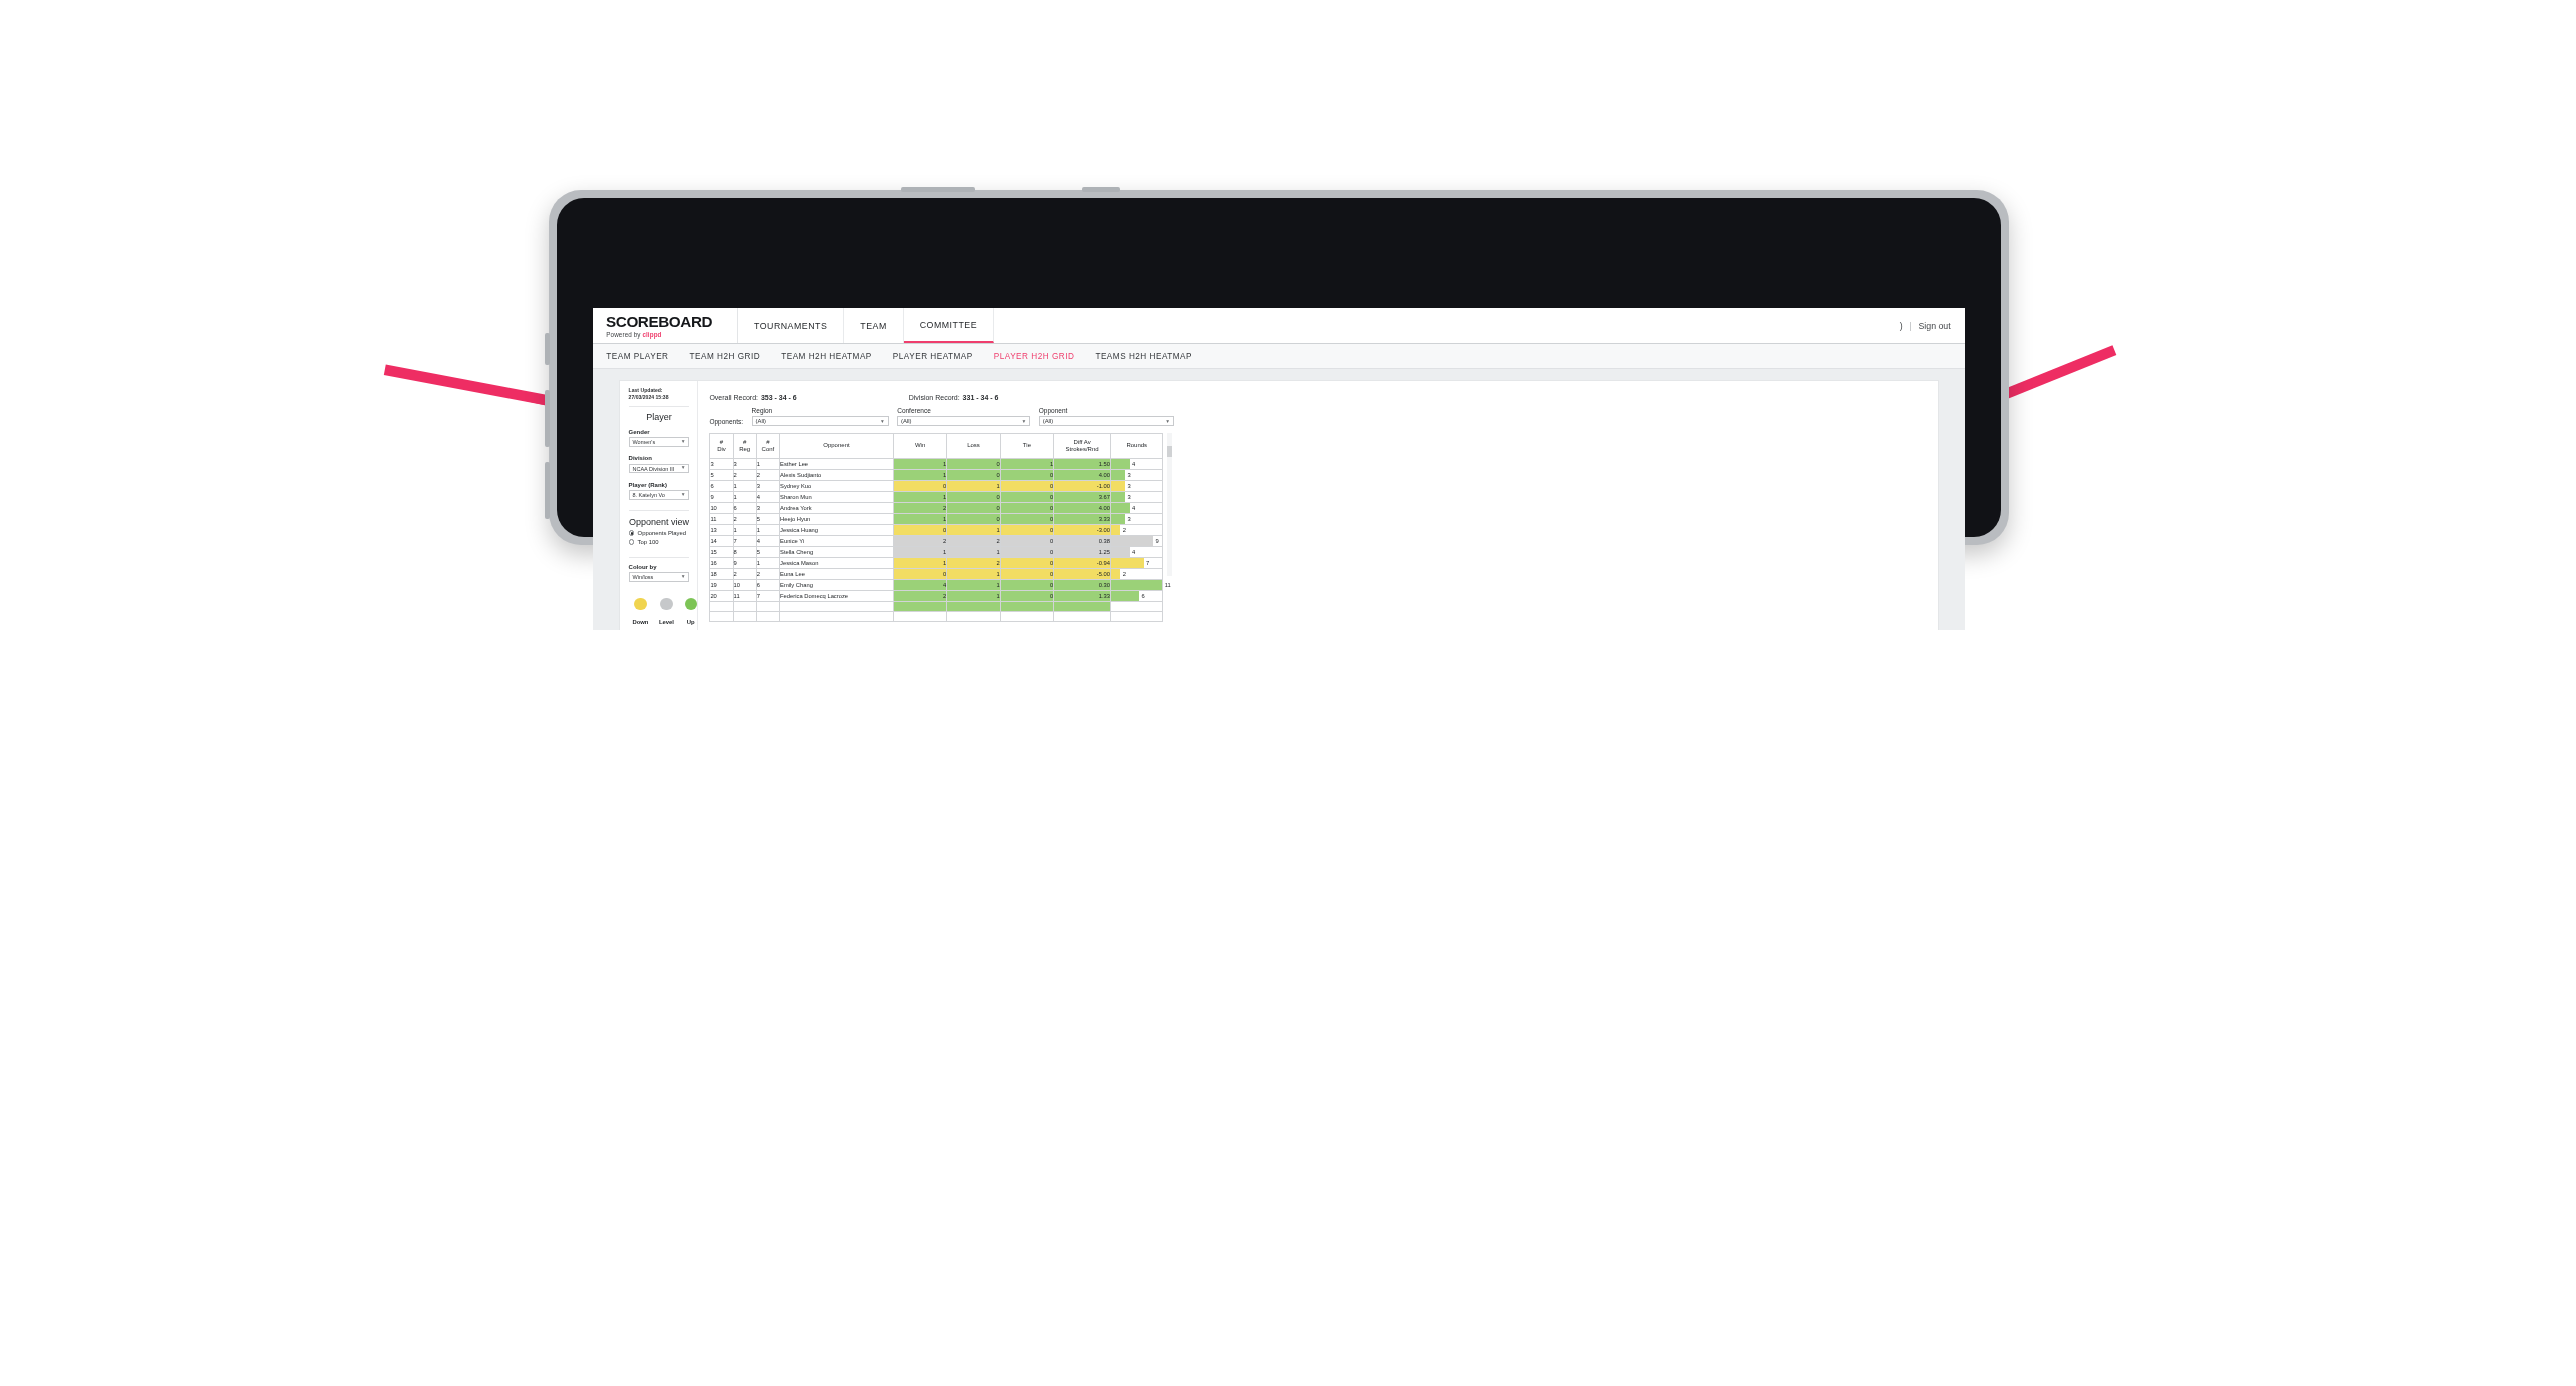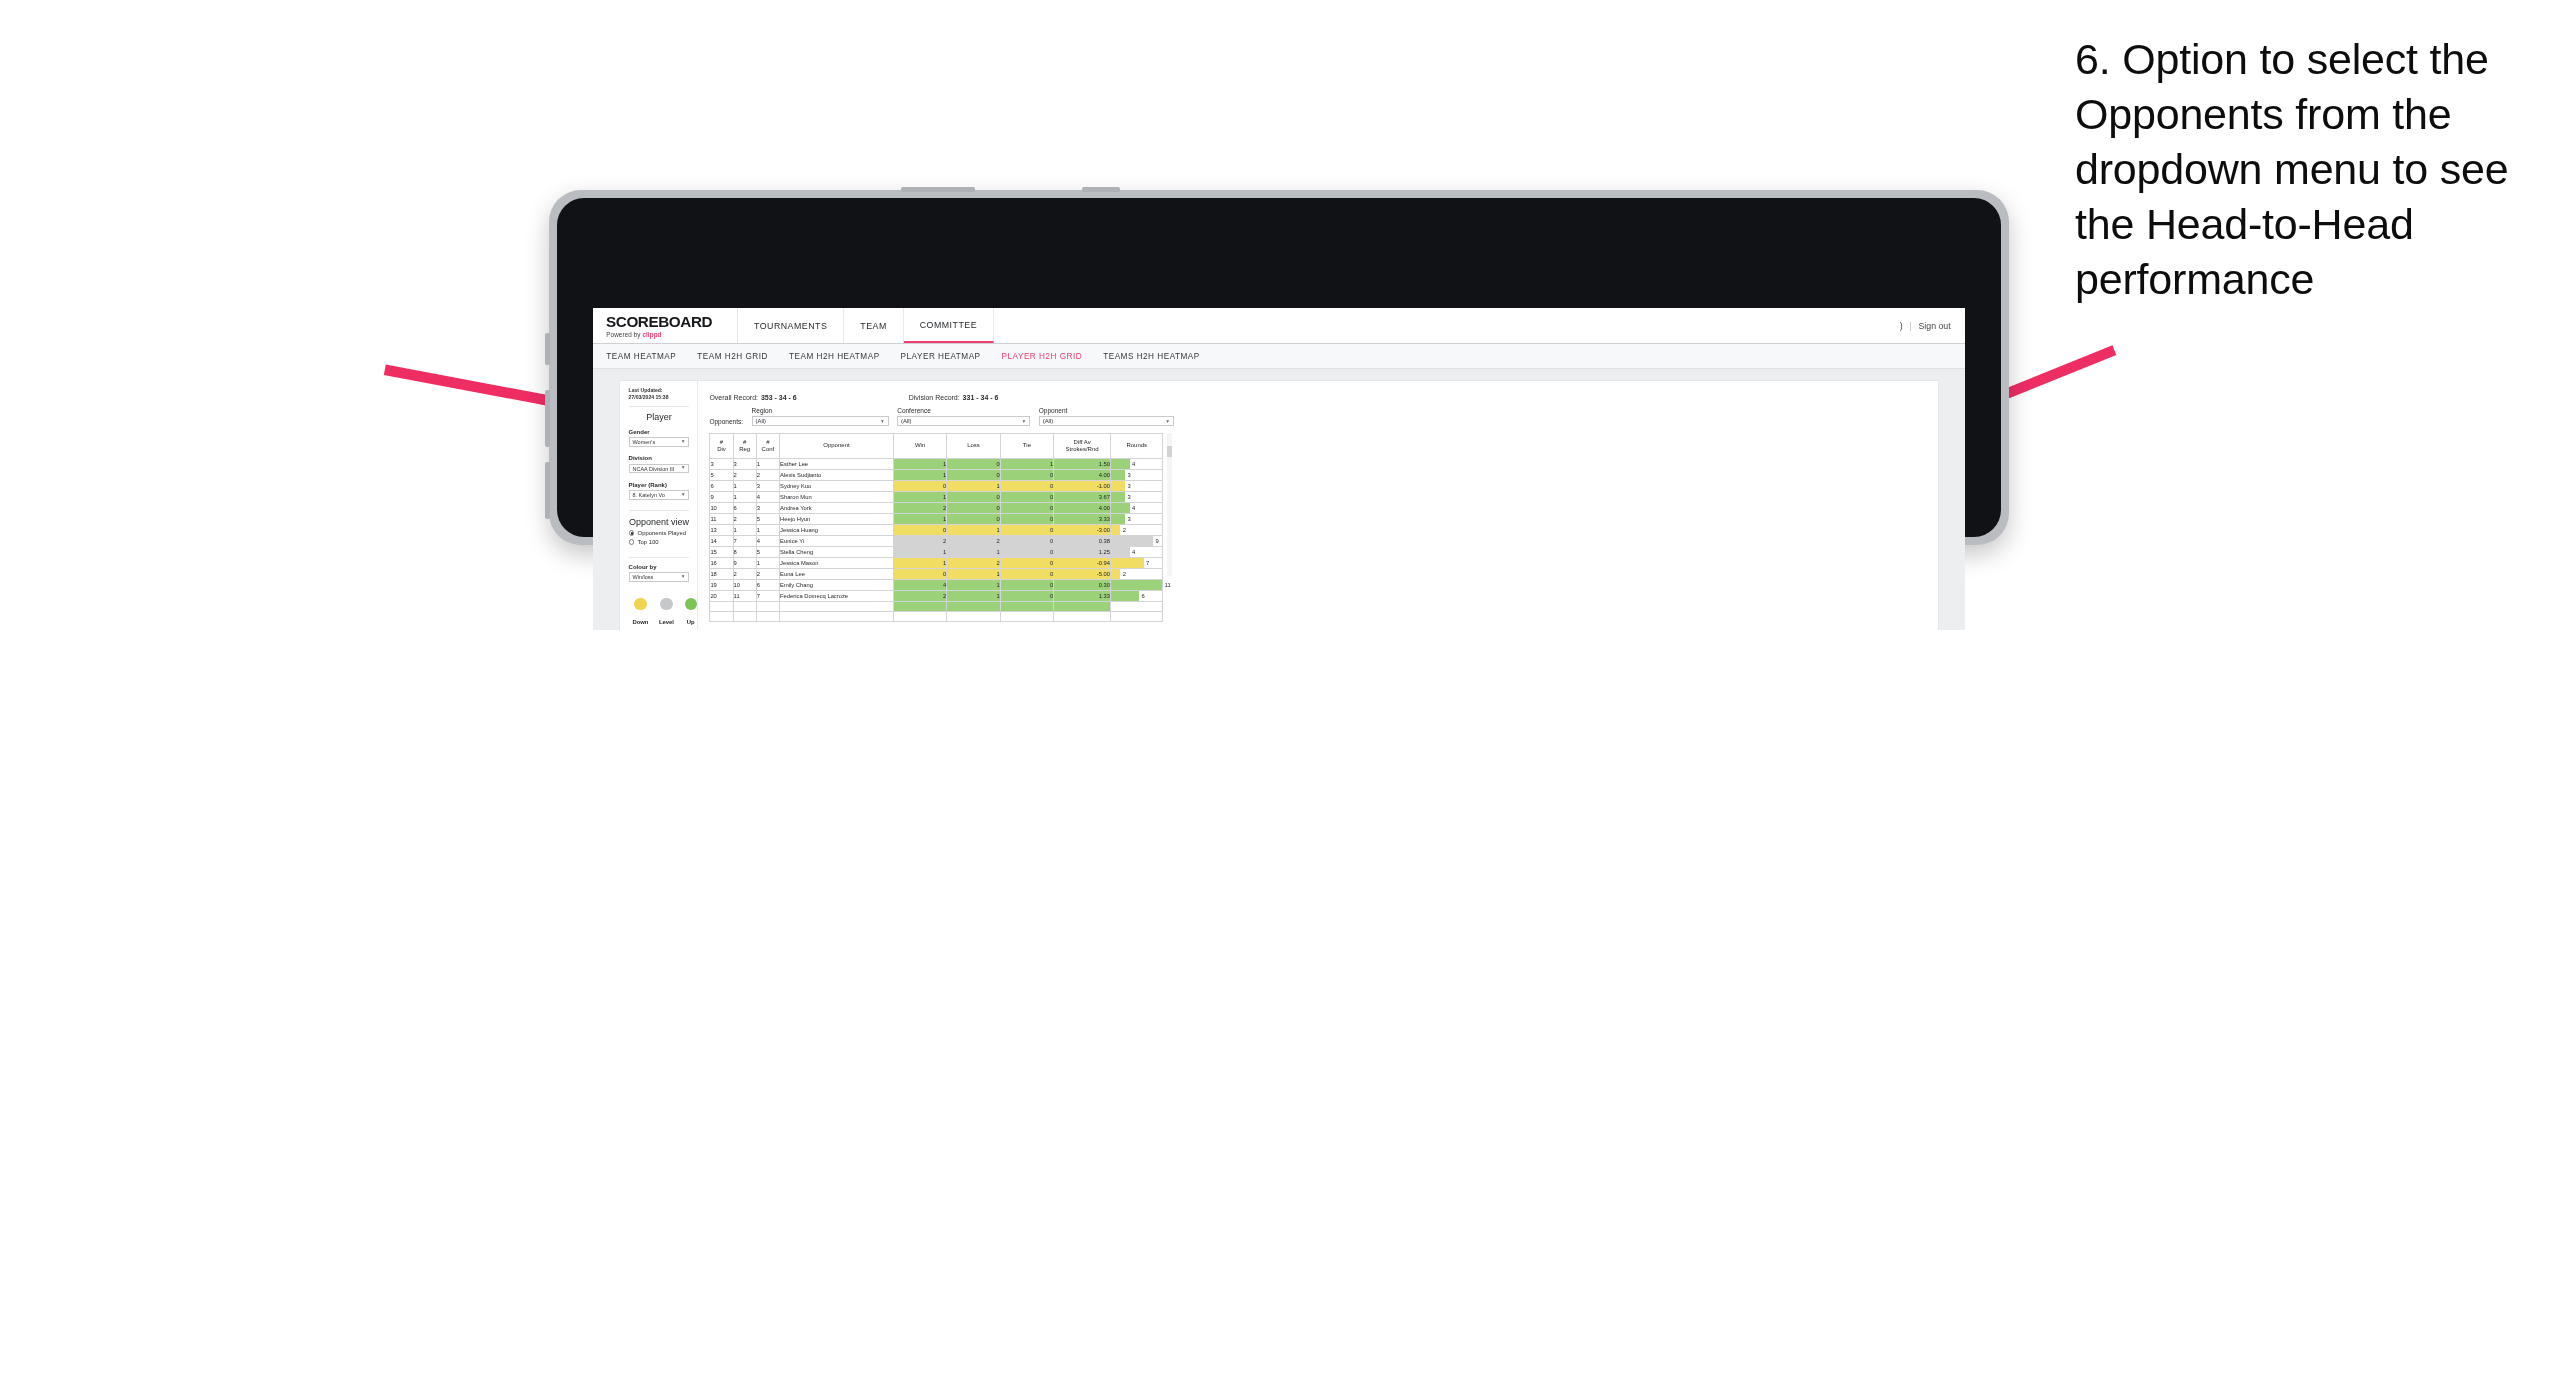--- a/index.html
+++ b/index.html
@@ -200,21 +200,20 @@
     position: absolute; left: 0; top: 13.3px; width: 4.8px; height: 10.5px;
     background: #d0d2d4;
   }
   svg { display: block; }
 </style>
 </head>
 <body>
 
 <div id="stage">
 
-  <div class="annot" id="annot-right">6. Option to select the Opponents from the dropdown menu to see the Head-to-Head performance</div>
 
   <svg class="arrow" id="arrow-left" style="left:381px; top:343px;" width="761" height="181" viewBox="0 0 800 190">
     <path d="M4 28 L700 160 L672 176 Z" fill="#ee2d63"></path>
     <path d="M4 28 L690 157" stroke="#ee2d63" stroke-width="11" fill="none"></path>
     <path d="M712 178 L640 138 L668 120 Z" fill="#ee2d63"></path>
   </svg>
 
   <svg class="arrow" id="arrow-right" style="left:1684px; top:314px;" width="438" height="219" viewBox="0 0 460 230">
     <path d="M452 38 L60 196" stroke="#ee2d63" stroke-width="11" fill="none"></path>
     <path d="M44 202 L126 168 L116 134 Z" fill="#ee2d63"></path>
@@ -244,21 +243,21 @@
         <div class="topnav-item">TEAM</div>
         <div class="topnav-item active">COMMITTEE</div>
         <div id="topbar-right">
           <span>)</span>
           <span class="divider">|</span>
           <span>Sign out</span>
         </div>
       </div>
 
       <div id="subnav">
-        <div class="subnav-item">TEAM HEATMAP</div>
+        <div class="subnav-item">TEAM PLAYER</div>
         <div class="subnav-item">TEAM H2H GRID</div>
         <div class="subnav-item">TEAM H2H HEATMAP</div>
         <div class="subnav-item">PLAYER HEATMAP</div>
         <div class="subnav-item active">PLAYER H2H GRID</div>
         <div class="subnav-item">TEAMS H2H HEATMAP</div>
       </div>
 
       <div id="dash">
         <div id="dash-card">
 

